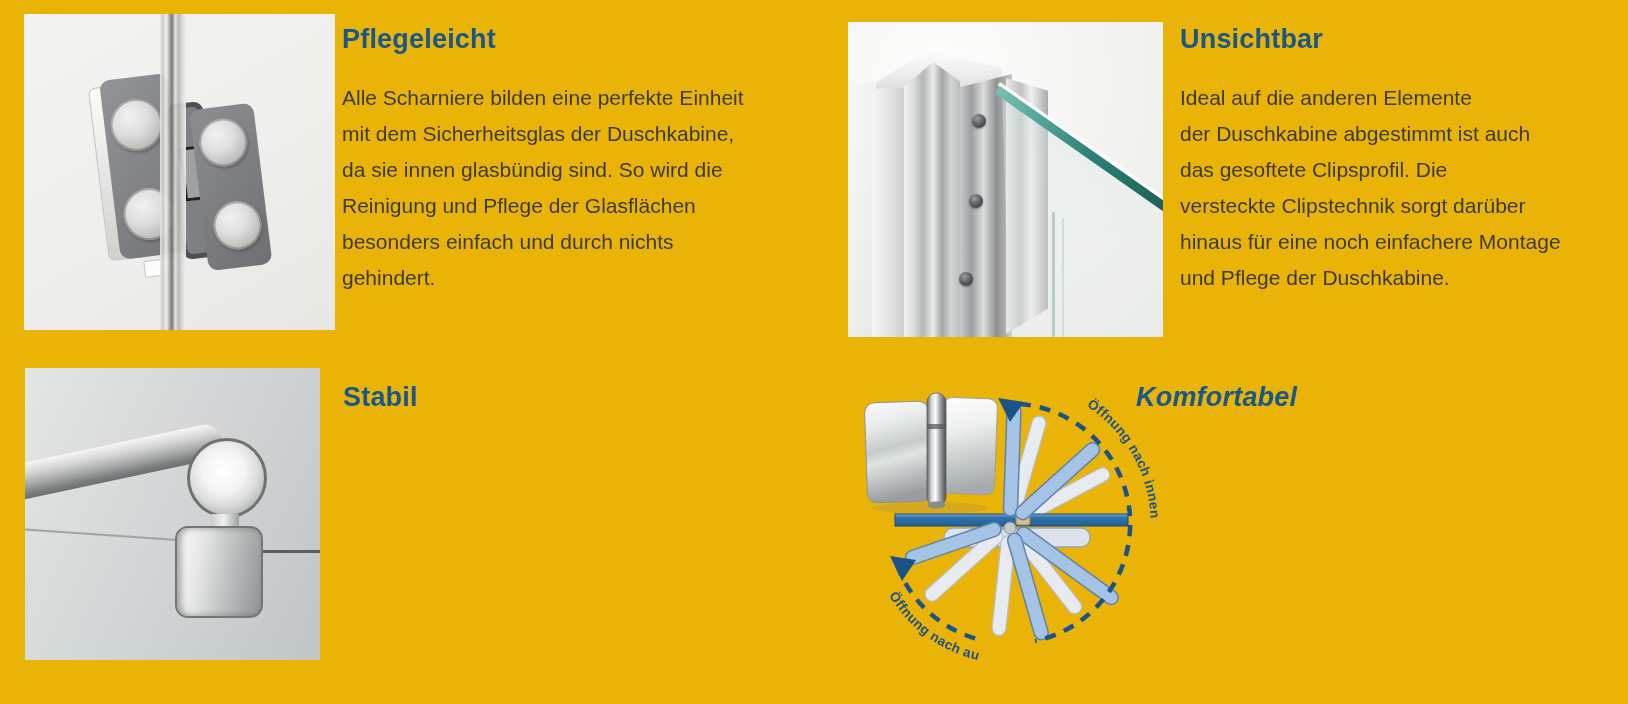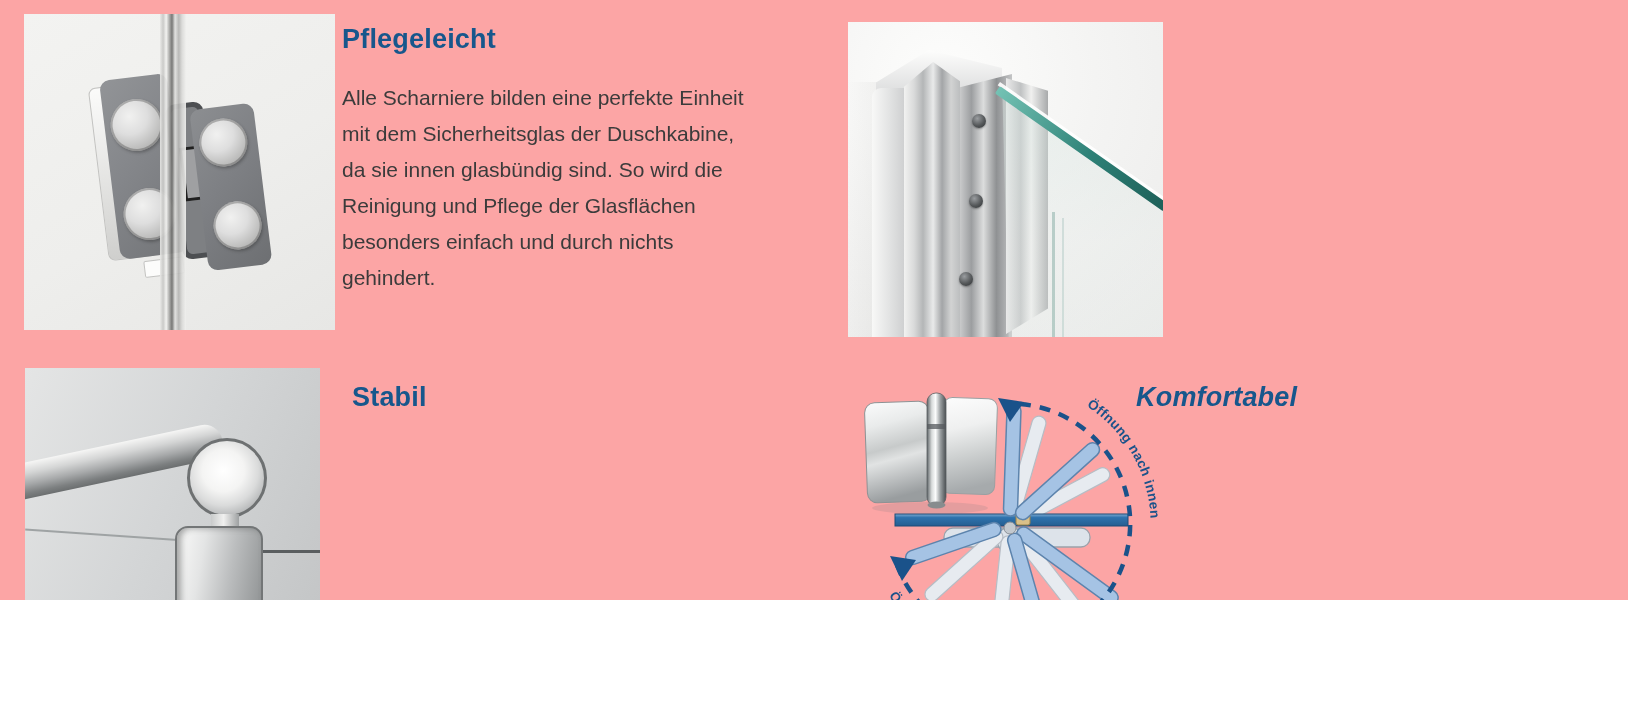--- a/index.html
+++ b/index.html
@@ -1,26 +1,26 @@
 <!DOCTYPE html>
 <html><head>
 <meta charset="utf-8">
 <style>
   html,body{margin:0;padding:0;background:#ffffff;}
   body{font-family:"Liberation Sans", sans-serif; -webkit-font-smoothing:antialiased;}
-  .canvas{position:relative;width:1628px;height:600px;background:#fca5a5;overflow:hidden;}
+  .canvas{position:relative;width:1628px;height:704px;background:#eab308;overflow:hidden;}
 
   
   .txt{position:absolute;}
   .txt h2{margin:0;font-size:27px;line-height:34px;font-weight:bold;color:#17578C;letter-spacing:.2px;}
   .txt .body{margin-top:24px;font-size:21px;line-height:36px;color:#3B3B3B;white-space:pre-line;}
 
   .txt1{left:342px;top:22px;width:480px;}
   .txt2{left:1180px;top:22px;width:440px;}
-  .txt3{left:352px;top:380px;width:480px;}
+  .txt3{left:343px;top:380px;width:480px;}
   .txt4{left:1136px;top:380px;width:480px;font-style:italic;}
 
   
   .photo{position:absolute;overflow:hidden;}
 
   
   .photo1{left:24px;top:14px;width:311px;height:316px;
     background:linear-gradient(150deg,#f3f3f1 0%,#eeeeec 55%,#e7e7e5 100%);}
   .p1-glass{position:absolute;left:136px;top:0;bottom:0;width:26px;z-index:6;opacity:.92;
     background:linear-gradient(90deg,#e9e9e7 0%,#c7c7c5 12%,#f3f3f1 24%,#9c9c9a 38%,#6e6e6c 46%,#e1e1df 58%,#b5b5b3 72%,#dadad8 85%,#f0f0ee 100%);}
@@ -146,20 +146,27 @@
     <div class="p2-glint"></div>
     <div class="p2-edge"></div>
     <div class="p2-vline"></div>
     <div class="p2-vline2"></div>
     <div class="screw s1"></div>
     <div class="screw s2"></div>
     <div class="screw s3"></div>
   </div>
 
   <div class="txt txt2">
+    <h2>Unsichtbar</h2>
+    <div class="body">Ideal auf die anderen Elemente
+der Duschkabine abgestimmt ist auch
+das gesoftete Clipsprofil. Die
+versteckte Clipstechnik sorgt darüber
+hinaus für eine noch einfachere Montage
+und Pflege der Duschkabine.</div>
   </div>
 
   <div class="photo photo3">
     <div class="p3-glassline-l"></div>
     <div class="p3-bar"></div>
     <div class="p3-glassline-r"></div>
     <div class="p3-cap"></div>
     <div class="p3-neck"></div>
     <div class="p3-clamp"></div>
   </div>

